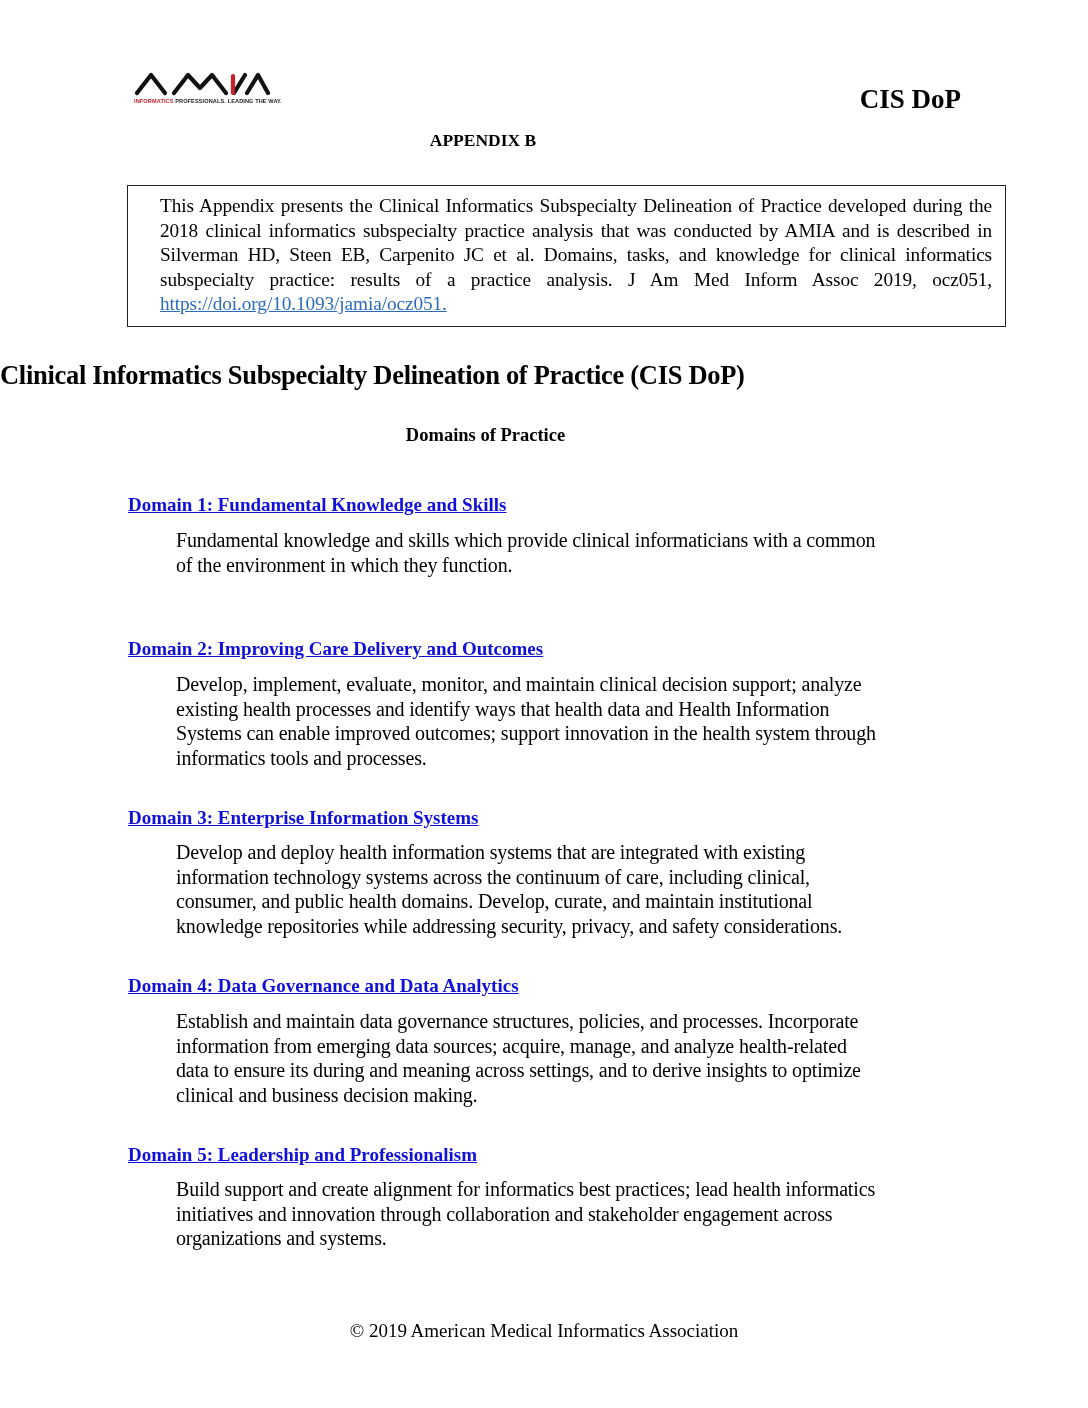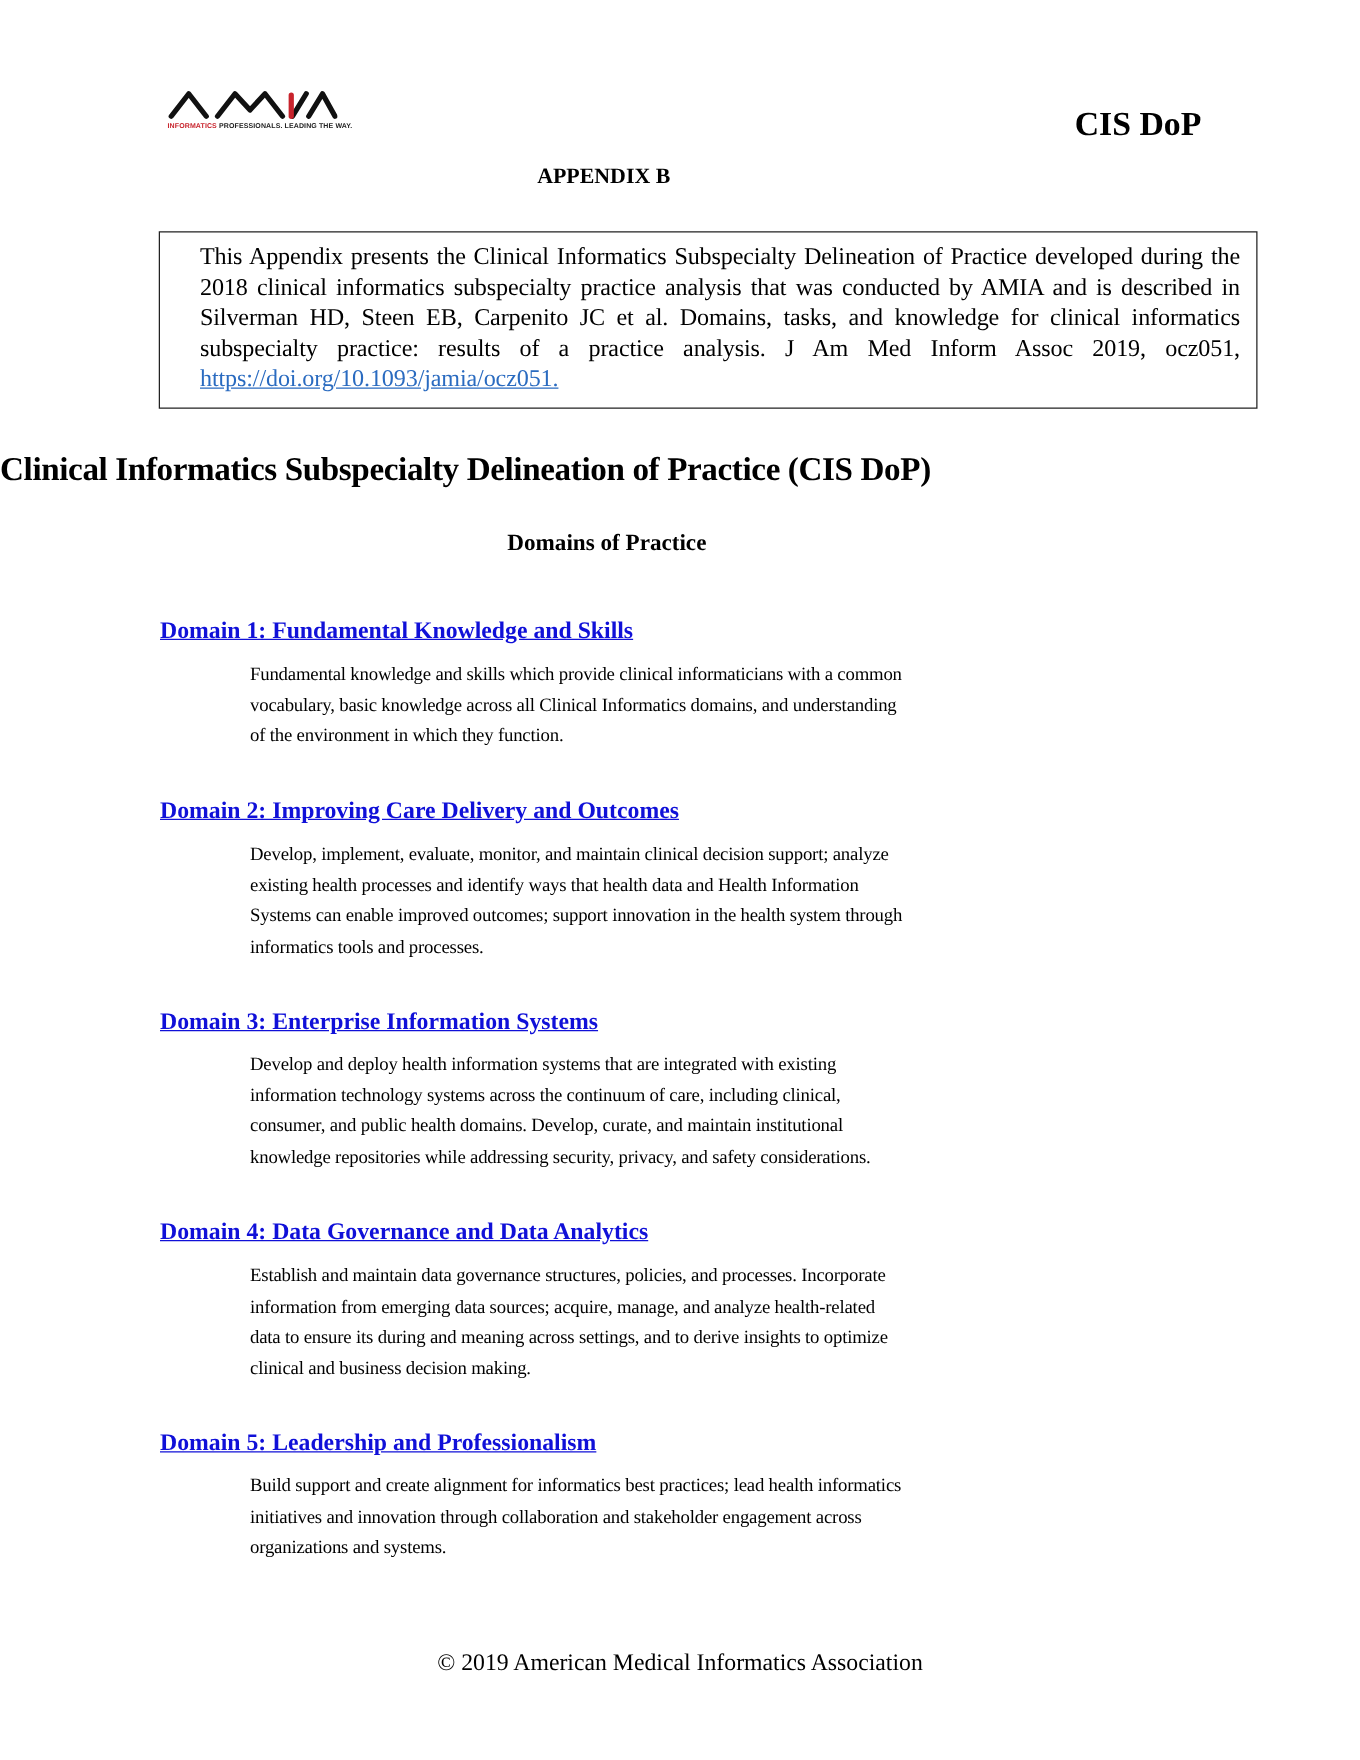--- a/index.html
+++ b/index.html
@@ -38,22 +38,22 @@
   .subtitle {
     position: absolute; left: 0; width: 971px; top: 425px; text-align: center;
     font-size: 18.5px; font-weight: bold;
   }
   .domain-heading {
     position: absolute; left: 128px;
     font-size: 19px; font-weight: bold; color: #1010d8; text-decoration: underline;
     cursor: pointer;
   }
   .domain-desc {
-    position: absolute; left: 200px; width: 780px;
-    font-size: 15px; line-height: 24.6px; letter-spacing: -0.15px;
+    position: absolute; left: 176px; width: 780px;
+    font-size: 20px; line-height: 24.6px; letter-spacing: -0.15px;
   }
   .footer {
     position: absolute; left: 0; width: 1088px; top: 1320px; text-align: center;
     font-size: 19px;
   }
 </style>
 </head>
 <body>
 
 <div class="logo">
@@ -76,21 +76,20 @@
   <span>This Appendix presents the Clinical Informatics Subspecialty Delineation of Practice developed during the 2018 clinical informatics subspecialty practice analysis that was conducted by AMIA and is described in Silverman HD, Steen EB, Carpenito JC et al.  Domains, tasks, and knowledge for clinical informatics subspecialty practice: results of a practice analysis.  J Am Med Inform Assoc 2019, ocz051, </span><a href="#">https://doi.org/10.1093/jamia/ocz051.</a>
 </div>
 
 <div class="main-title">Clinical Informatics Subspecialty Delineation of Practice (CIS DoP)</div>
 <div class="subtitle">Domains of Practice</div>
 
 <div>
   <div class="domain-heading" style="top:494px">Domain 1: Fundamental Knowledge and Skills</div>
   <div class="domain-desc" style="top:528px">
     <div>Fundamental knowledge and skills which provide clinical informaticians with a common</div>
-    <div>vocabulary, basic knowledge across all Clinical Informatics domains, and understanding</div>
     <div>of the environment in which they function.</div>
   </div>
 
   <div class="domain-heading" style="top:638px">Domain 2: Improving Care Delivery and Outcomes</div>
   <div class="domain-desc" style="top:672px">
     <div>Develop, implement, evaluate, monitor, and maintain clinical decision support; analyze</div>
     <div>existing health processes and identify ways that health data and Health Information</div>
     <div>Systems can enable improved outcomes; support innovation in the health system through</div>
     <div>informatics tools and processes.</div>
   </div>

